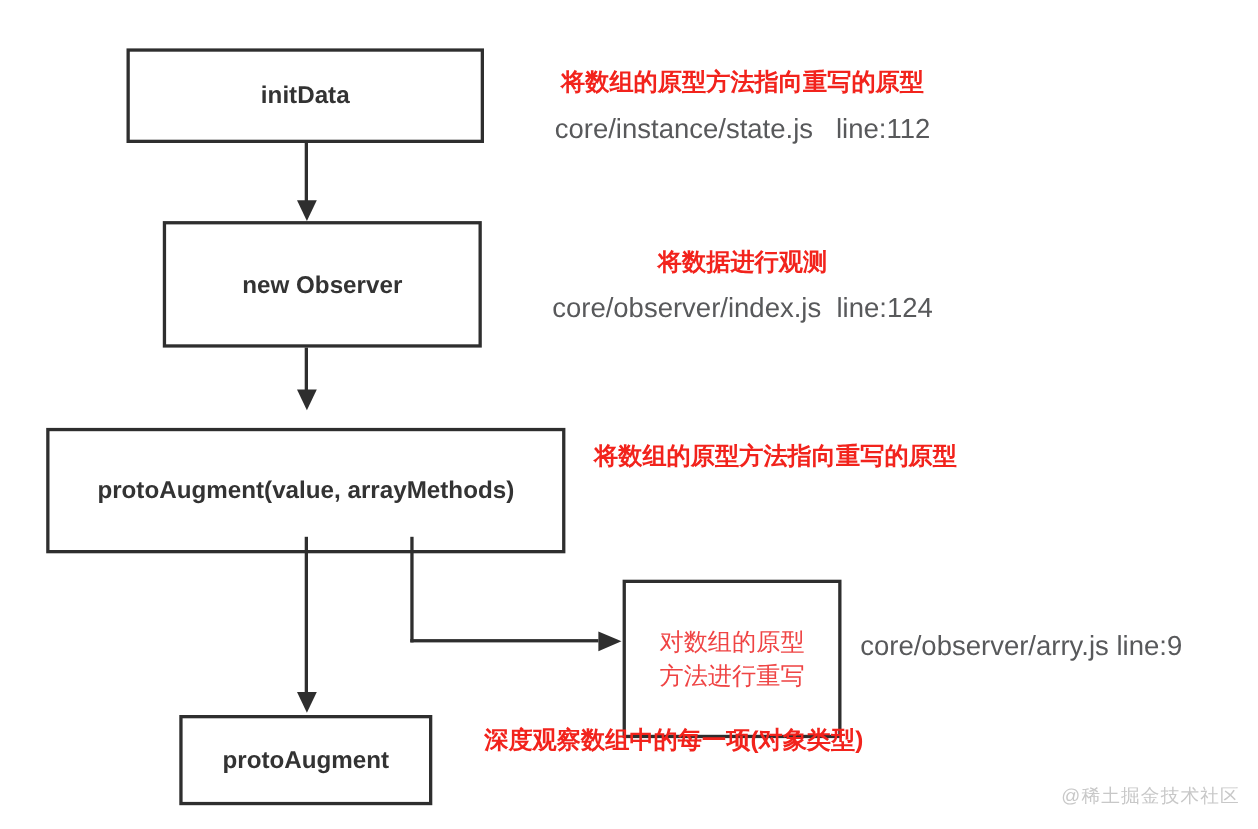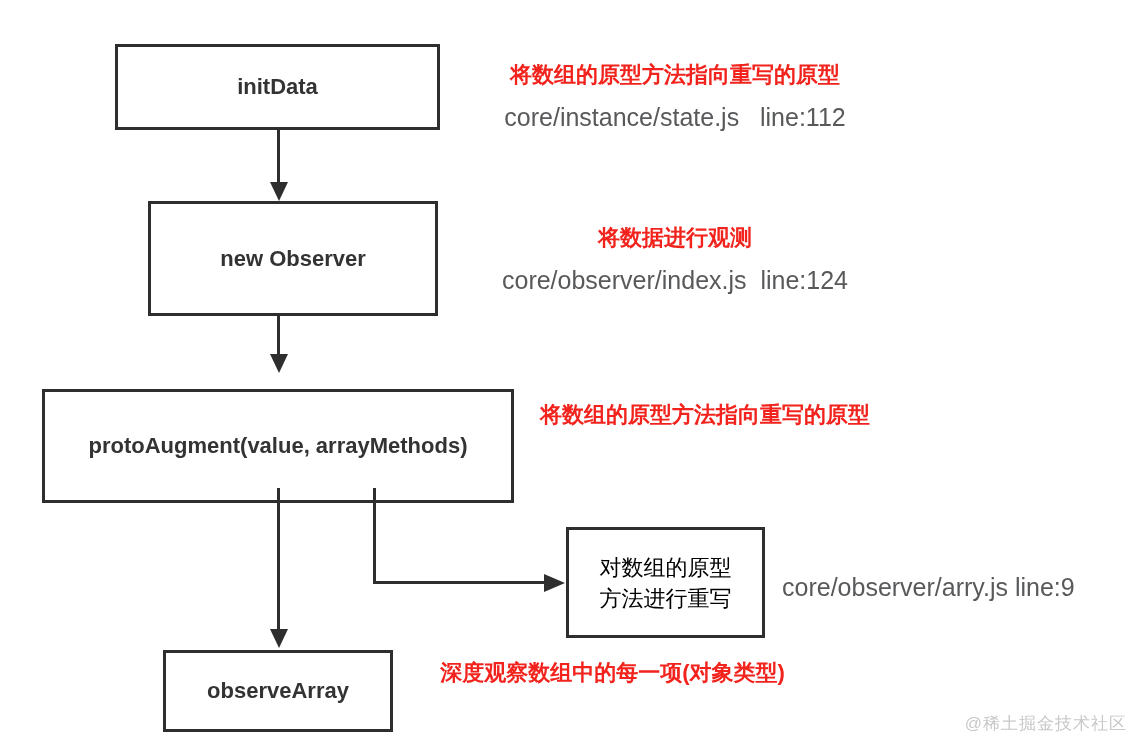--- a/index.html
+++ b/index.html
@@ -23,22 +23,22 @@
     position:absolute;
     background:#ffffff;
     border:3px solid var(--line);
     display:flex;align-items:center;justify-content:center;
     font-weight:700;font-size:22px;color:var(--ink);
     text-align:center;
   }
   #n-init{left:115px;top:44px;width:325px;height:86px;}
   #n-observer{left:148px;top:201px;width:290px;height:115px;}
   #n-proto{left:42px;top:364px;width:472px;height:114px;margin-top:25px;}
-  #n-rewrite{left:566px;top:527px;width:199px;height:111px;
-    font-weight:400;font-size:22px;color:#000000;line-height:31px;white-space:pre-line;}
+  #n-rewrite{left:566px;top:527px;width:199px;height:144px;
+    font-weight:400;font-size:22px;color:#ef4444;line-height:31px;white-space:pre-line;}
   #n-obsarray{left:163px;top:650px;width:230px;height:82px;}
 
   
   .vline{position:absolute;width:3px;background:var(--line);}
   .hline{position:absolute;height:3px;background:var(--line);}
   .head-down{position:absolute;width:0;height:0;
     border-left:9px solid transparent;border-right:9px solid transparent;
     border-top:19px solid var(--line);}
   .head-right{position:absolute;width:0;height:0;
     border-top:9px solid transparent;border-bottom:9px solid transparent;
@@ -86,21 +86,21 @@
   <div class="node" id="n-proto">
     <span>protoAugment(value, arrayMethods)</span>
   </div>
 
   <div class="node" id="n-rewrite">
     <span>对数组的原型
 方法进行重写</span>
   </div>
 
   <div class="node" id="n-obsarray">
-    <span>observeArray</span>
+    <span>protoAugment</span>
   </div>
 
   <div class="vline" id="arrow-a-line"></div>
   <div class="head-down" id="arrow-a-head"></div>
 
   <div class="vline" id="arrow-b-line"></div>
   <div class="head-down" id="arrow-b-head"></div>
 
   <div class="vline" id="arrow-c-line"></div>
   <div class="head-down" id="arrow-c-head"></div>

